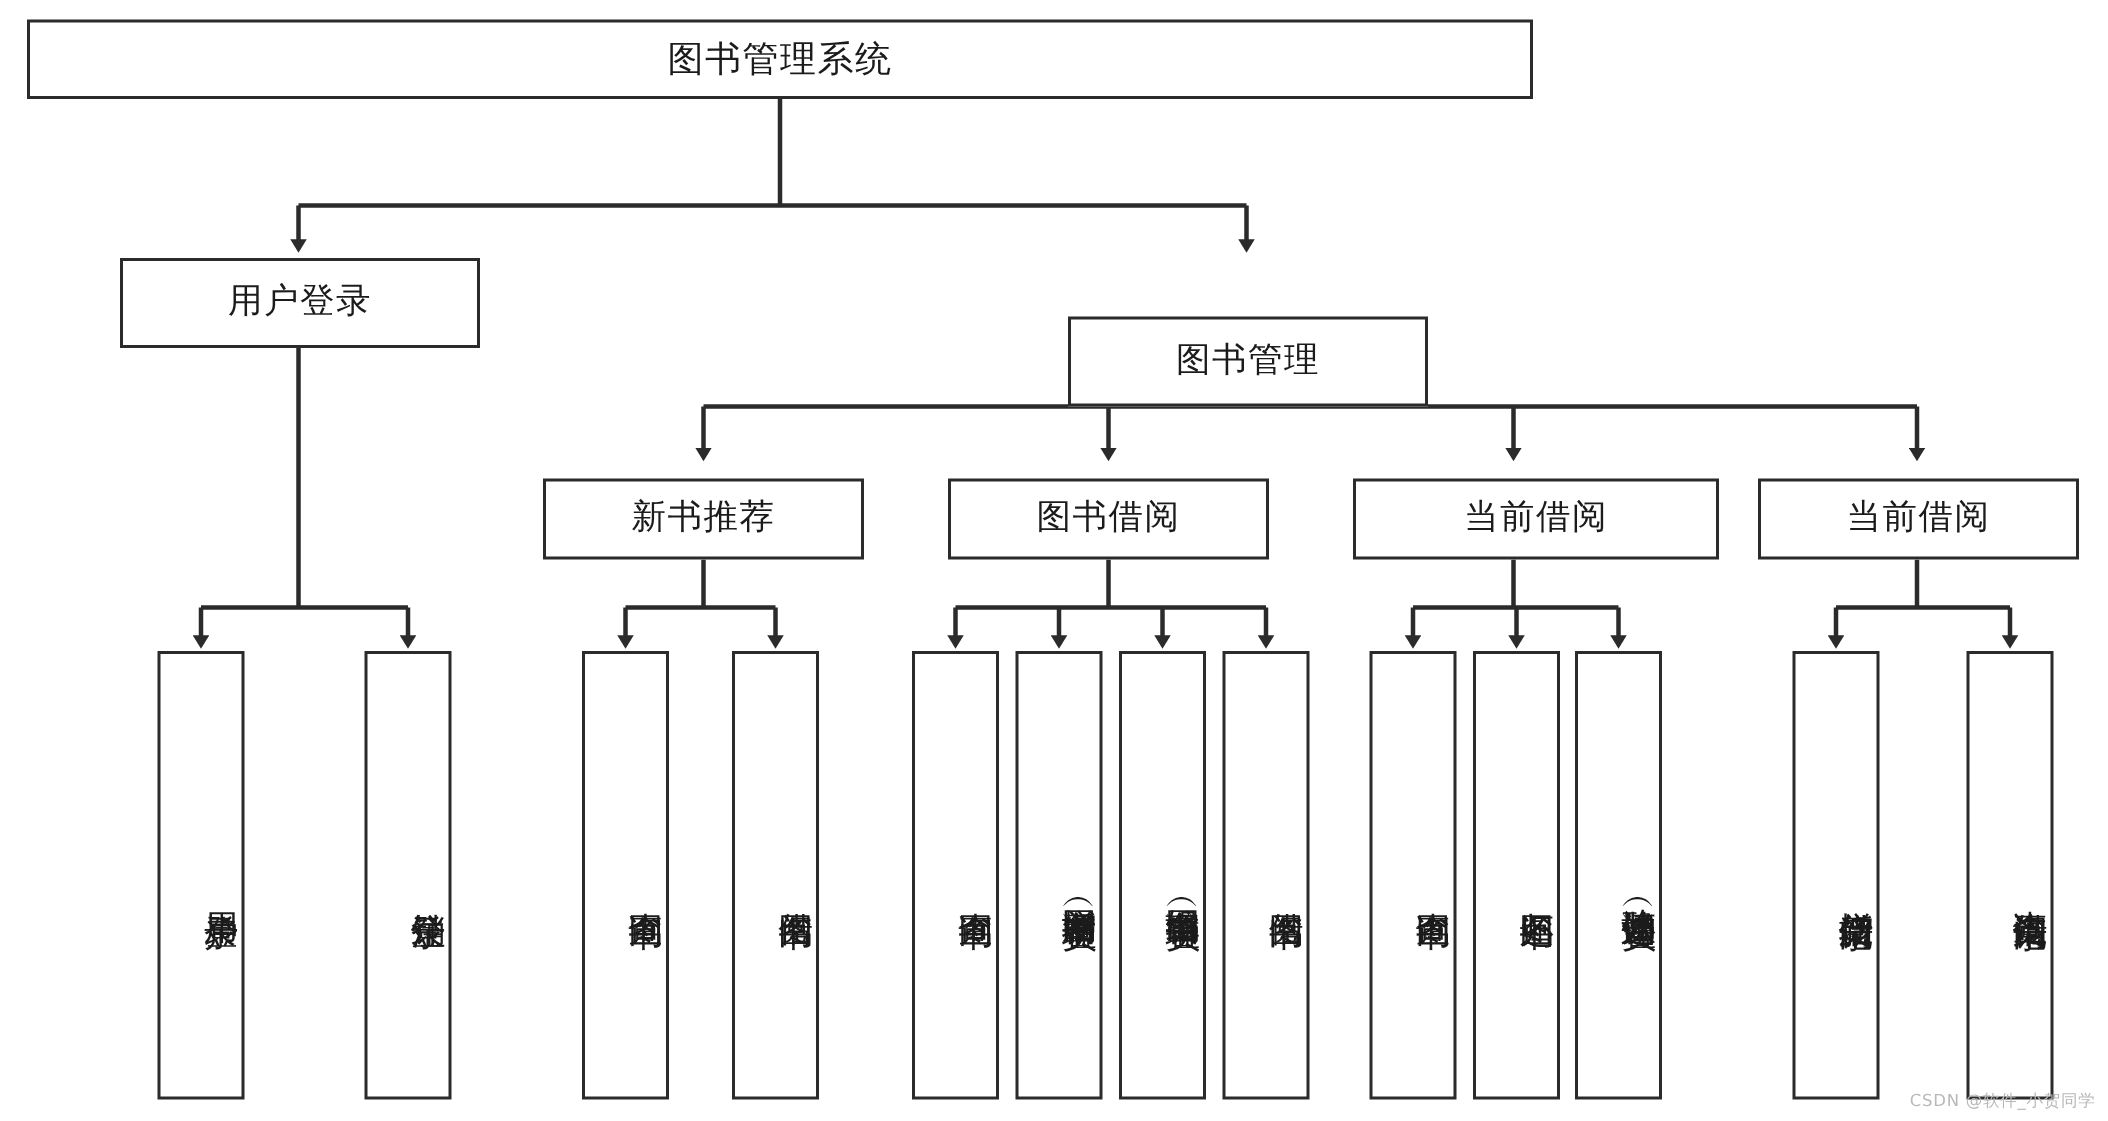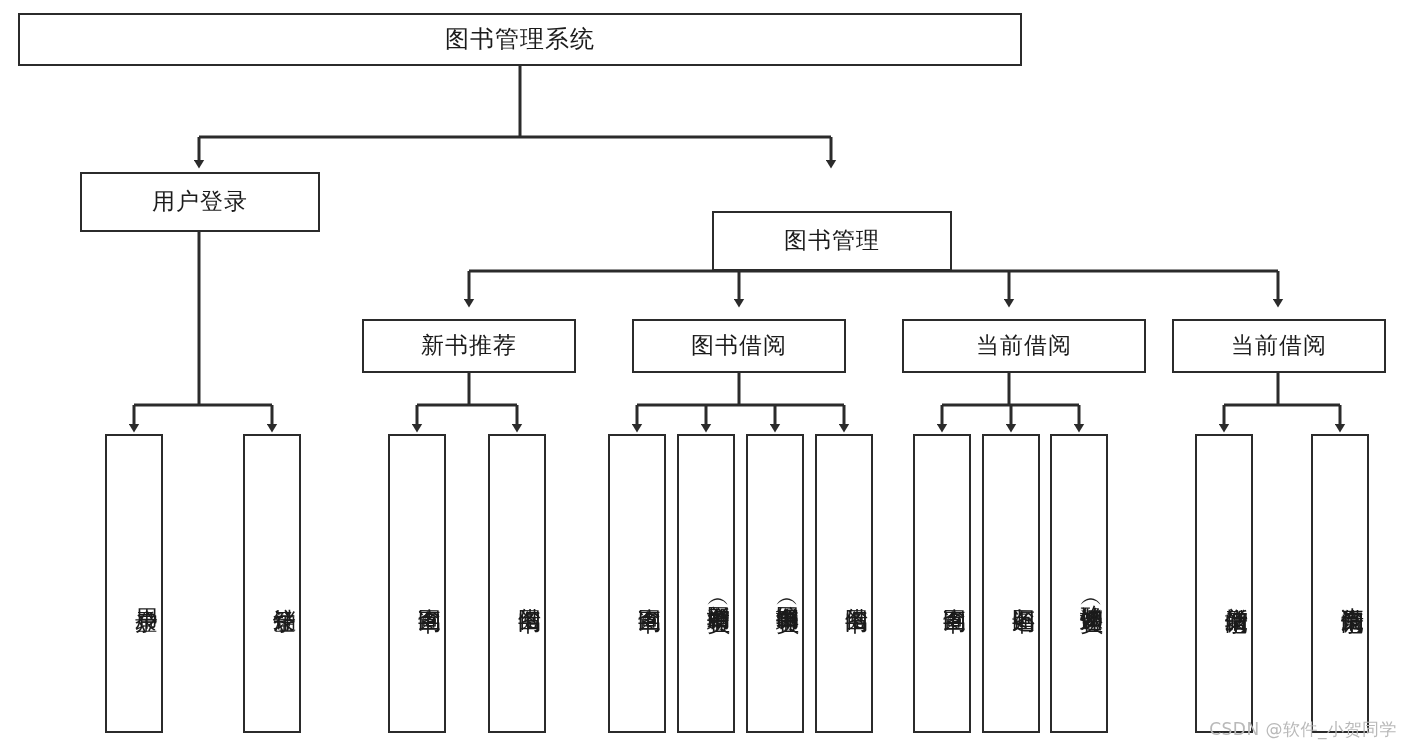--- a/index.html
+++ b/index.html
@@ -50,21 +50,21 @@
     padding-top: 16px;
     white-space: nowrap;
   }
   #root-node {
     font-size: 24px;
   }
   #watermark {
     position: absolute;
     right: 8px;
     bottom: 6px;
-    font-size: 17px;
+    font-size: 11px;
     color: #b9b9b9;
     letter-spacing: 0.5px;
     white-space: nowrap;
     z-index: 5;
     font-family: "DejaVu Sans", "Liberation Sans", sans-serif;
     margin-top: 32px;
   }
 </style>
 </head>
 <body>

